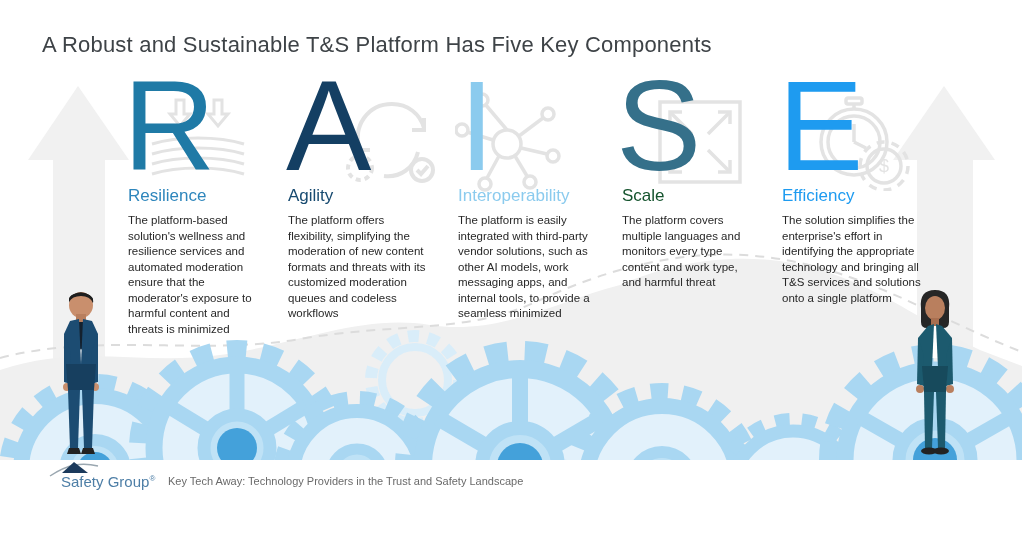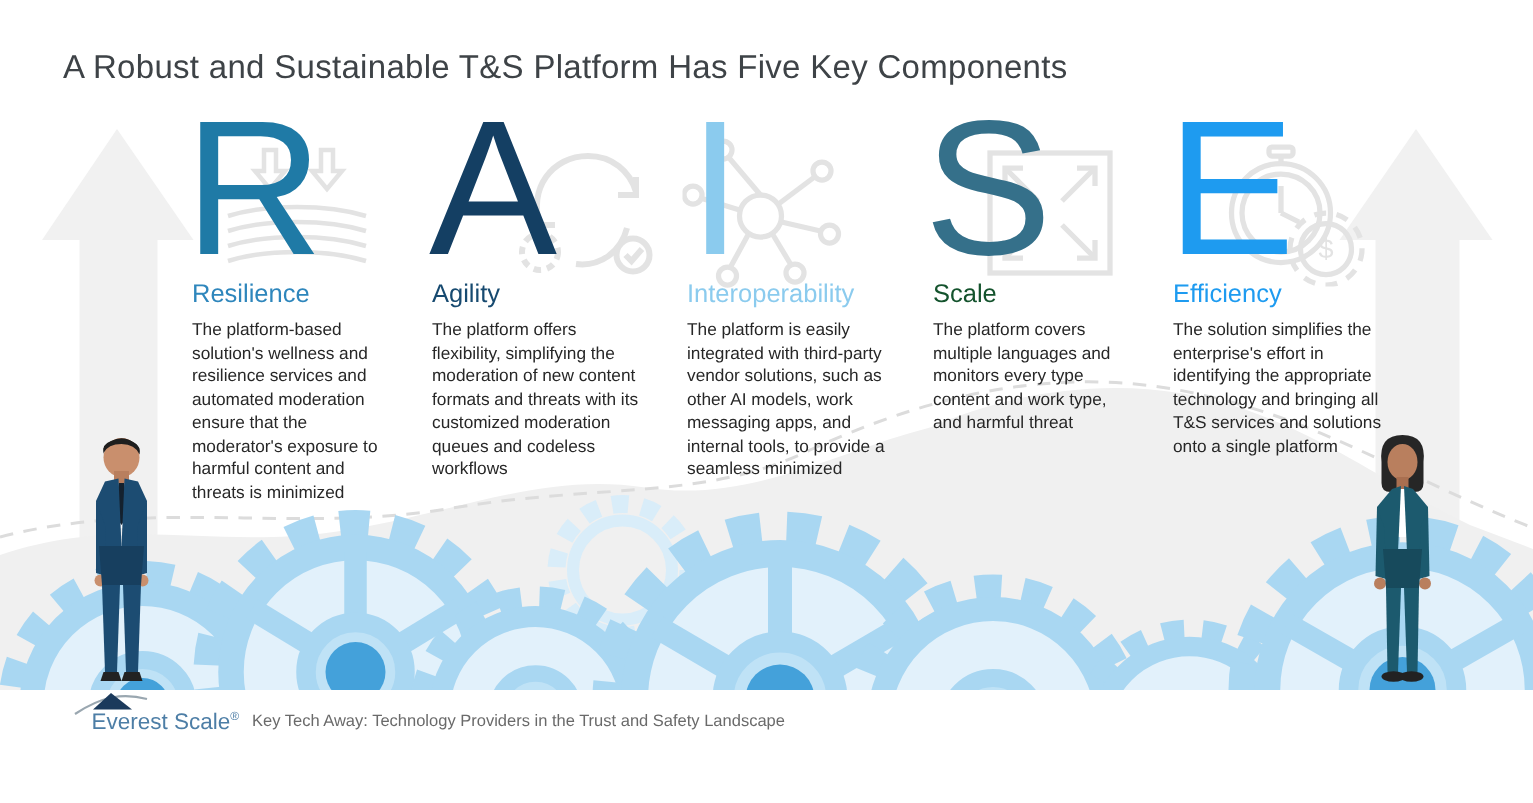--- a/index.html
+++ b/index.html
@@ -258,18 +258,18 @@
     <ellipse cx="23" cy="163" rx="8" ry="3.5" fill="#222222"></ellipse>
     <ellipse cx="35" cy="163" rx="8" ry="3.5" fill="#222222"></ellipse>
   </svg>
 
   <div id="footer">
     <div id="brand-wrap">
       <svg id="brand-logo" width="108" height="18" viewBox="0 0 108 18" aria-hidden="true">
         <path d="M2,16 C20,4 34,2 50,6" fill="none" stroke="#9AA7B0" stroke-width="1.5"></path>
         <polygon points="26,2 40,13 14,13" fill="#1B3A5C"></polygon>
       </svg>
-      <div id="brand-text"><span>Everest Scale</span><sup id="brand-reg">®</sup></div>
+      <div id="brand-text"><span>Safety Group</span><sup id="brand-reg">®</sup></div>
     </div>
     <div id="tagline">Key Tech Away: Technology Providers in the Trust and Safety Landscape</div>
   </div>
 
 </div>
 
 </body></html>

